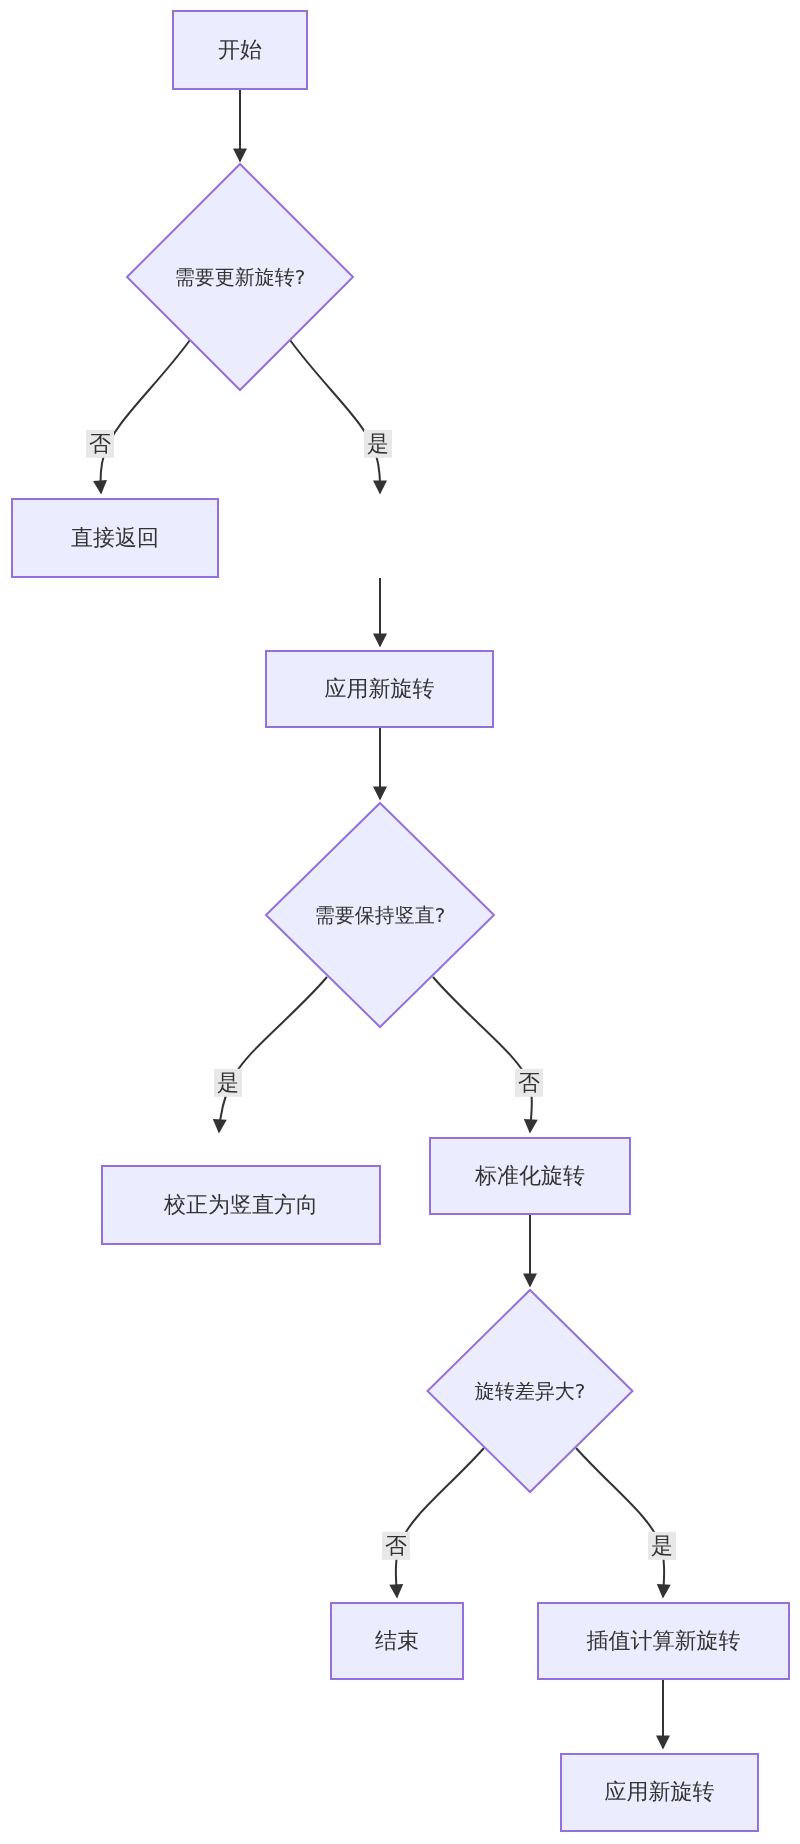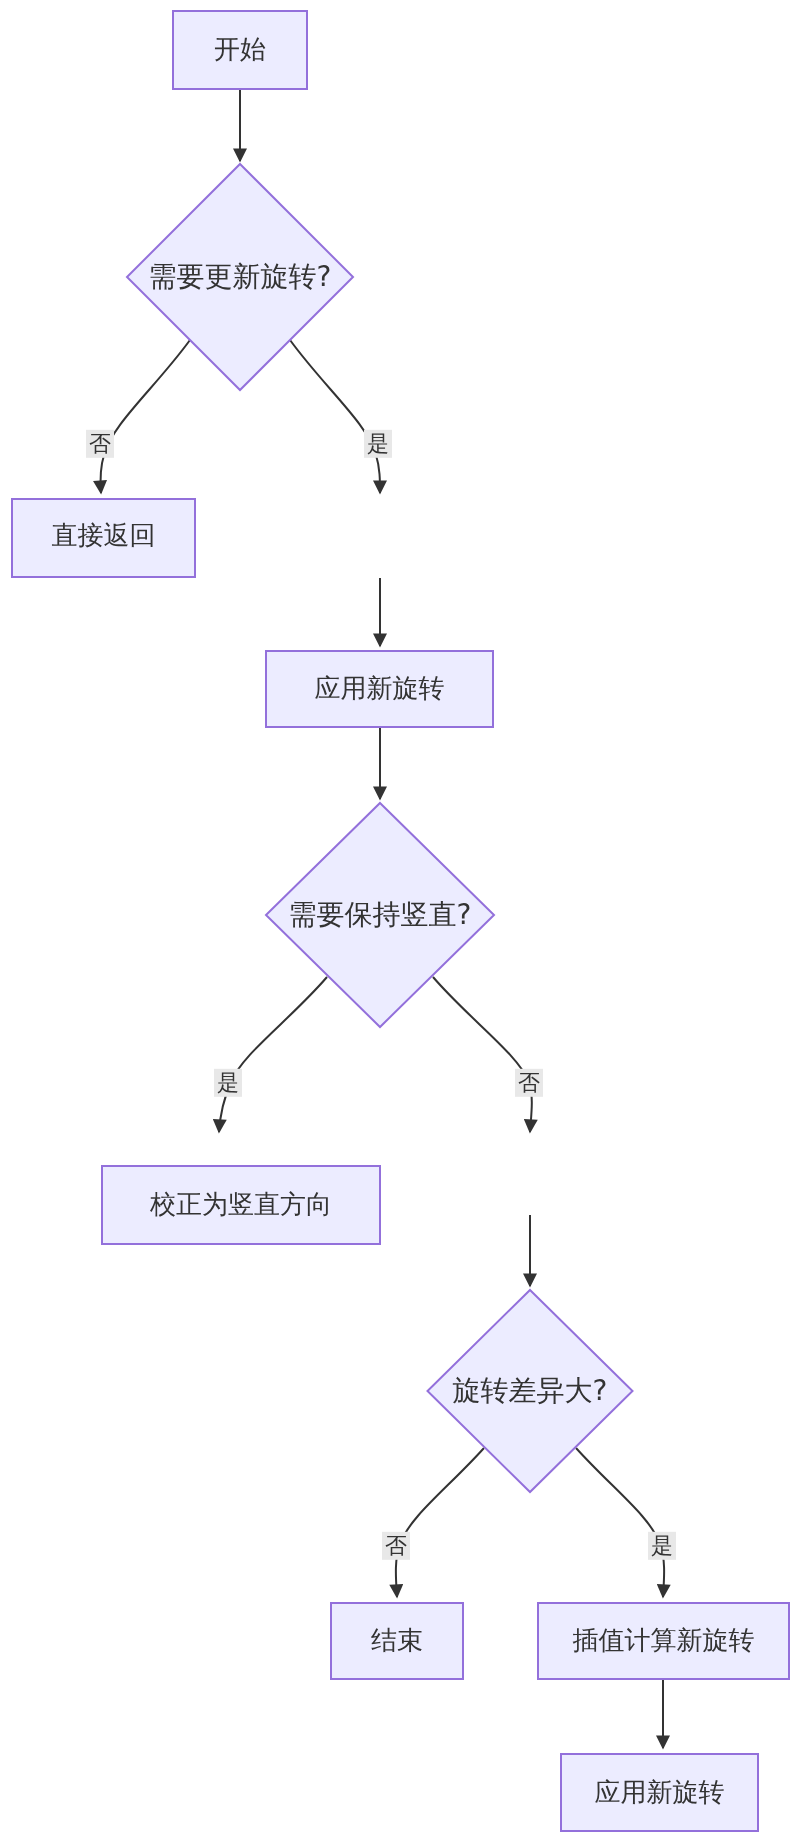--- a/index.html
+++ b/index.html
@@ -18,48 +18,48 @@
     width: 800px; height: 1844px;
   }
   .node {
     position: absolute;
     box-sizing: border-box;
     background: #ECECFF;
     border: 2px solid #9370DB;
     display: flex;
     align-items: center;
     justify-content: center;
-    font-size: 26px;
+    font-size: 22px;
     color: #333333;
     text-align: center;
     line-height: 1.2;
   }
   .diamond-label {
     position: absolute;
     display: flex;
     align-items: center;
     justify-content: center;
-    font-size: 28px;
+    font-size: 20px;
     color: #333333;
     text-align: center;
     pointer-events: none;
   }
   .edge-label {
     position: absolute;
     transform: translate(-50%, -50%);
     background: #e8e8e8;
     color: #333333;
     font-size: 22px;
     line-height: 1.2;
     padding: 1px 3px;
     white-space: nowrap;
   }
   
   #n-start        { left: 172px; top: 10px;   width: 136px; height: 80px; }
-  #n-return       { left: 11px;  top: 498px;  width: 185px; height: 80px; font-family: Liberation Mono, monospace; }
+  #n-return       { left: 11px;  top: 498px;  width: 208px; height: 80px; }
   #n-get          { left: 264px; top: 498px;  width: 233px; height: 80px; }
   #n-calc         { left: 265px; top: 650px;  width: 229px; height: 78px; }
   #n-correct      { left: 101px; top: 1137px; width: 280px; height: 80px; margin-top: 28px; }
   #n-normalize    { left: 429px; top: 1137px; width: 202px; height: 78px; }
   #n-end          { left: 330px; top: 1602px; width: 134px; height: 78px; }
   #n-interpolate  { left: 537px; top: 1602px; width: 253px; height: 78px; text-align: right; }
   #n-apply        { left: 560px; top: 1753px; width: 199px; height: 79px; }
   
   #dl-check-update  { left: 127px; top: 164px;  width: 226px; height: 226px; }
   #dl-check-upright { left: 266px; top: 803px;  width: 228px; height: 224px; text-align: right; }
@@ -102,20 +102,21 @@
       <polygon points="240,164 353,277 240,390 127,277"></polygon>
       <polygon points="380,803 494,915 380,1027 266,915"></polygon>
       <polygon points="530,1290 632.5,1391 530,1492 427.5,1391"></polygon>
     </g>
   </svg>
 
   <div class="node" id="n-start">开始</div>
   <div class="node" id="n-return">直接返回</div>
   <div class="node" id="n-calc">应用新旋转</div>
   <div class="node" id="n-correct">校正为竖直方向</div>
+  <div class="node" id="n-normalize">标准化旋转</div>
   <div class="node" id="n-end">结束</div>
   <div class="node" id="n-interpolate">插值计算新旋转</div>
   <div class="node" id="n-apply">应用新旋转</div>
 
   <div class="diamond-label" id="dl-check-update">需要更新旋转?</div>
   <div class="diamond-label" id="dl-check-upright">需要保持竖直?</div>
   <div class="diamond-label" id="dl-check-diff">旋转差异大?</div>
 
   <div class="edge-label" id="el-update-no">否</div>
   <div class="edge-label" id="el-update-yes">是</div>

